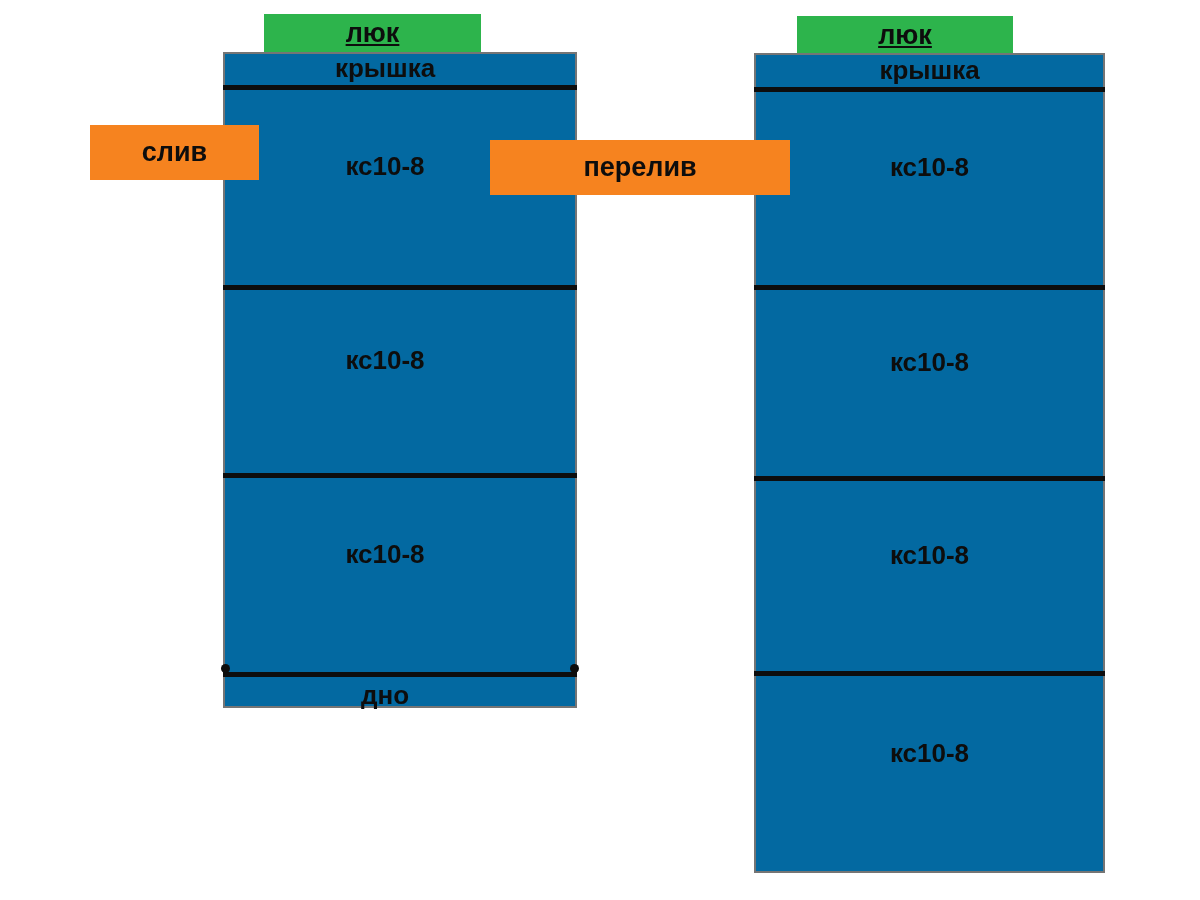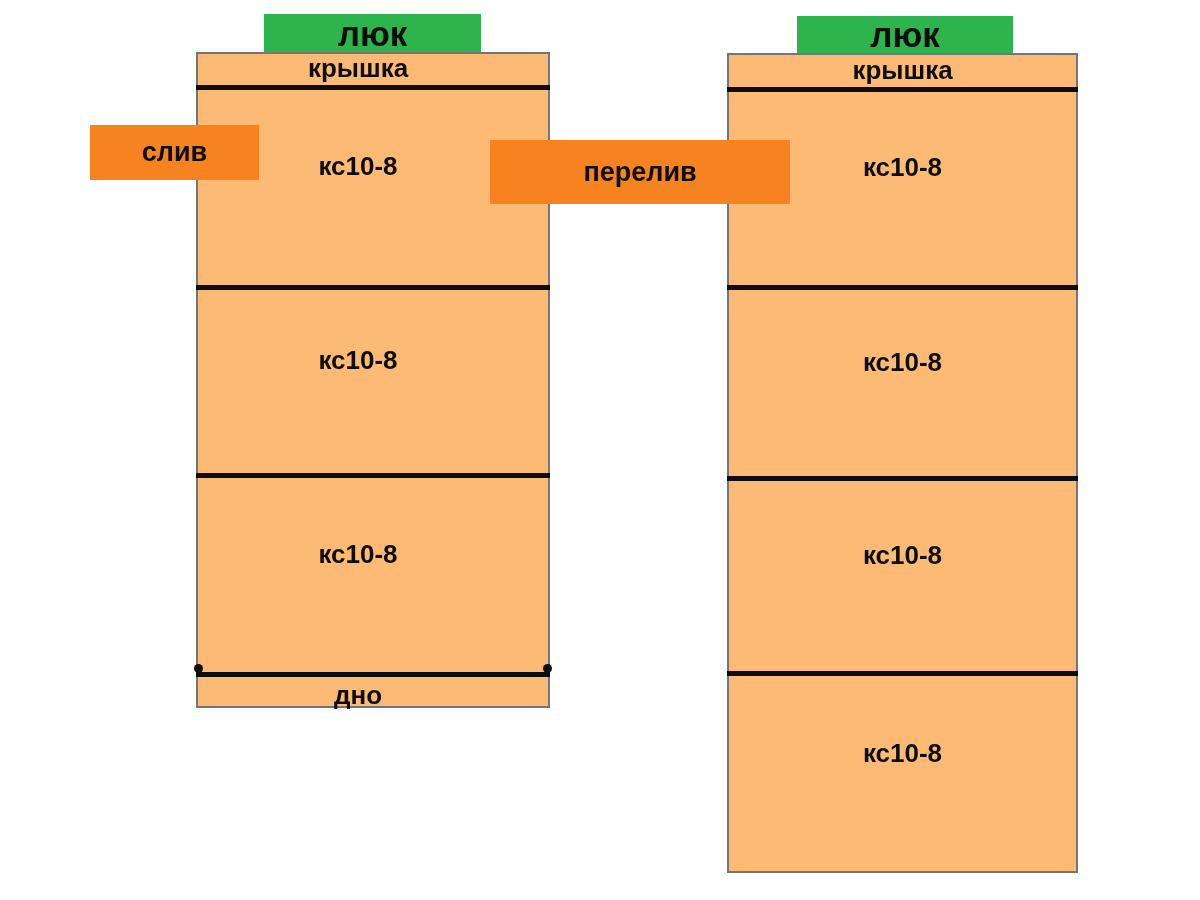--- a/index.html
+++ b/index.html
@@ -14,35 +14,37 @@
     color: #0d0d0d;
   }
 
   
   .hatch {
     position: absolute;
     background: #2db44c;
     display: flex;
     align-items: center;
     justify-content: center;
-    font-size: 35px;
+    font-size: 27px;
     z-index: 1;
+    text-decoration: underline;
   }
   .hatch-left  { left: 264px; top: 14px; width: 217px; height: 39px; }
   .hatch-right { left: 797px; top: 16px; width: 216px; height: 38px; }
 
   
   .column {
     position: absolute;
-    background: #fdba74;
+    background: #0369a1;
     outline: 2px solid #757575;
     outline-offset: -2px;
     z-index: 2;
     display: flex;
     flex-direction: column;
+    margin-left: 27px;
   }
   .column-left  { left: 196px; top: 52px; width: 354px; height: 656px; }
   .column-right { left: 727px; top: 53px; width: 351px; height: 820px; }
 
   .section {
     box-sizing: border-box;
     position: relative;
     display: flex;
     align-items: center;
     justify-content: center;
@@ -83,21 +85,21 @@
   .callout {
     position: absolute;
     background: #f6831f;
     display: flex;
     align-items: center;
     justify-content: center;
     font-size: 27px;
     z-index: 3;
   }
   .callout-drain    { left: 90px;  top: 125px; width: 169px; height: 55px; }
-  .callout-overflow { left: 490px; top: 140px; width: 300px; height: 64px; }
+  .callout-overflow { left: 490px; top: 140px; width: 300px; height: 55px; }
 </style>
 </head>
 <body>
 
 <div class="canvas">
 
   <div class="hatch hatch-left">
     <span>люк</span>
   </div>
   <div class="hatch hatch-right">

